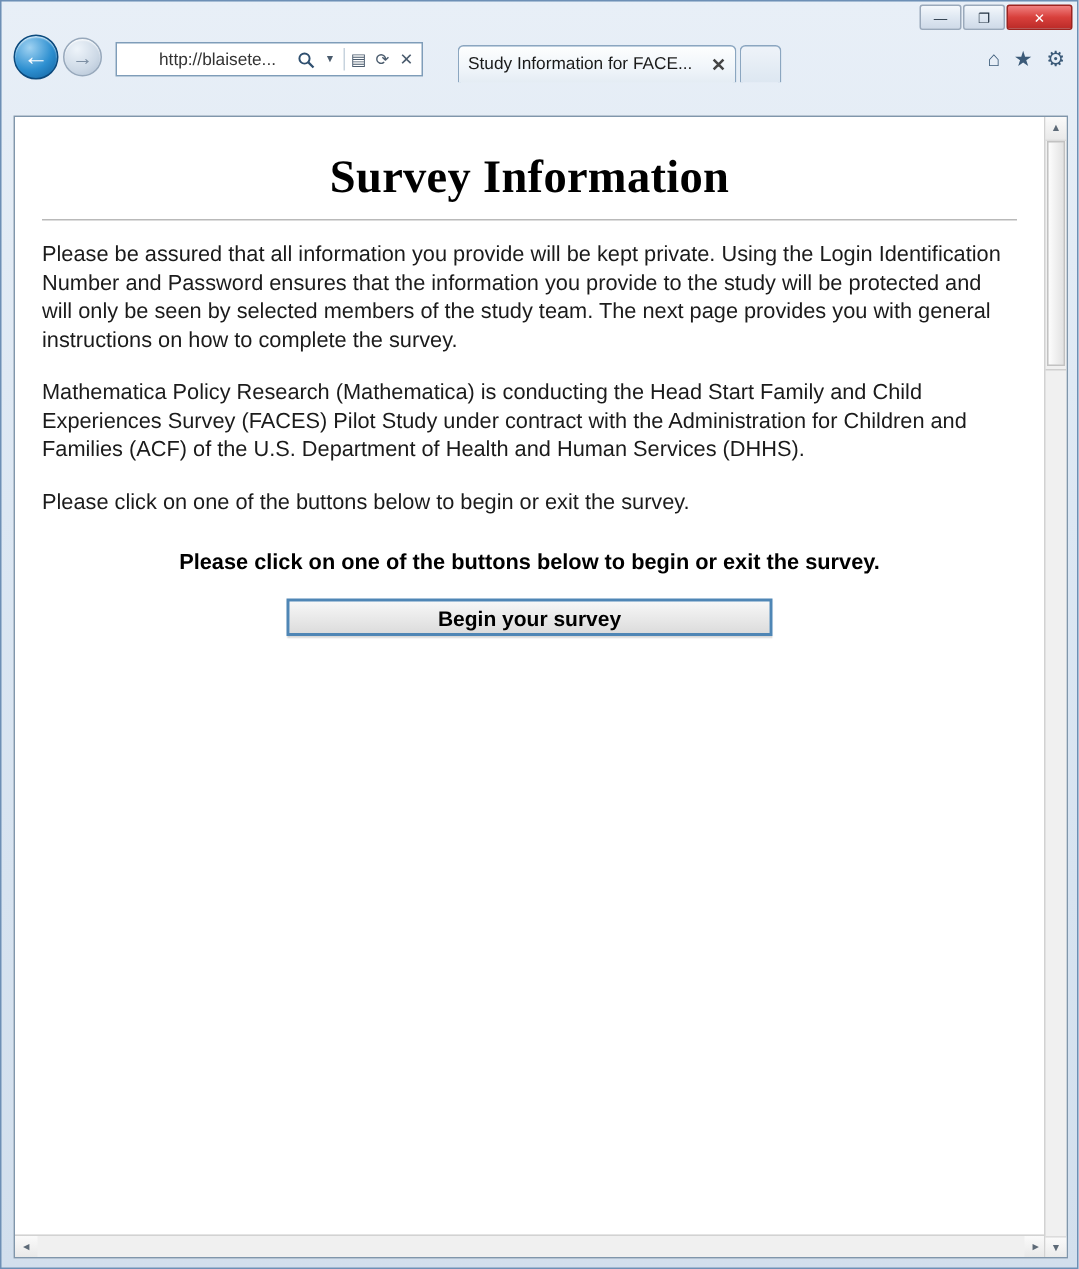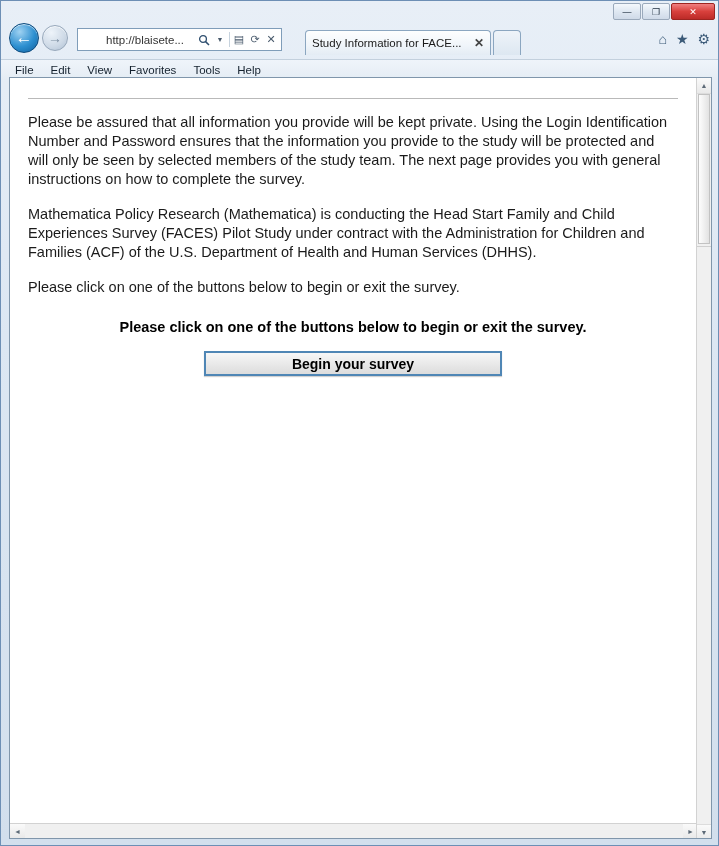--- a/index.html
+++ b/index.html
@@ -256,21 +256,21 @@
   }
 
   .btn-wrap {
     display: flex;
     flex-direction: column;
     align-items: center;
     gap: 13px;
     margin-top: 4px;
   }
   .survey-btn {
-    width: 298px;
+    width: 324px;
     height: 25px;
     box-sizing: border-box;
     background: linear-gradient(to bottom, #f7f7f7 0%, #ebebeb 45%, #dcdcdc 100%);
     border: 2px solid #4f86b5;
     font-family: "Liberation Sans", sans-serif;
     font-size: 14px;
     color: #000;
     display: flex;
     align-items: center;
     justify-content: center;
@@ -399,32 +399,25 @@
       <div class="tab newtab"></div>
     </div>
 
     <div class="chrome-right">
       <span>⌂</span>
       <span>★</span>
       <span>⚙</span>
     </div>
   </div>
 
-  <div class="menubar">
-    <div class="menu-item">File</div>
-    <div class="menu-item">Edit</div>
-    <div class="menu-item">View</div>
-    <div class="menu-item">Favorites</div>
-    <div class="menu-item">Tools</div>
-    <div class="menu-item">Help</div>
-  </div>
 
   <div class="content-frame">
 
     <div class="page">
+      <h1 class="page-title">Survey Information</h1>
       <hr class="divider">
 
       <p class="body-text">Please be assured that all information you provide will be kept private. Using the Login Identification Number and Password ensures that the information you provide to the study will be protected and will only be seen by selected members of the study team. The next page provides you with general instructions on how to complete the survey.</p>
       <p class="body-text">Mathematica Policy Research (Mathematica) is conducting the Head Start Family and Child Experiences Survey (FACES) Pilot Study under contract with the Administration for Children and Families (ACF) of the U.S. Department of Health and Human Services (DHHS).</p>
       <p class="body-text">Please click on one of the buttons below to begin or exit the survey.</p>
 
       <p class="bold-center">Please click on one of the buttons below to begin or exit the survey.</p>
 
       <div class="btn-wrap">
         <div class="survey-btn primary">Begin your survey</div>

